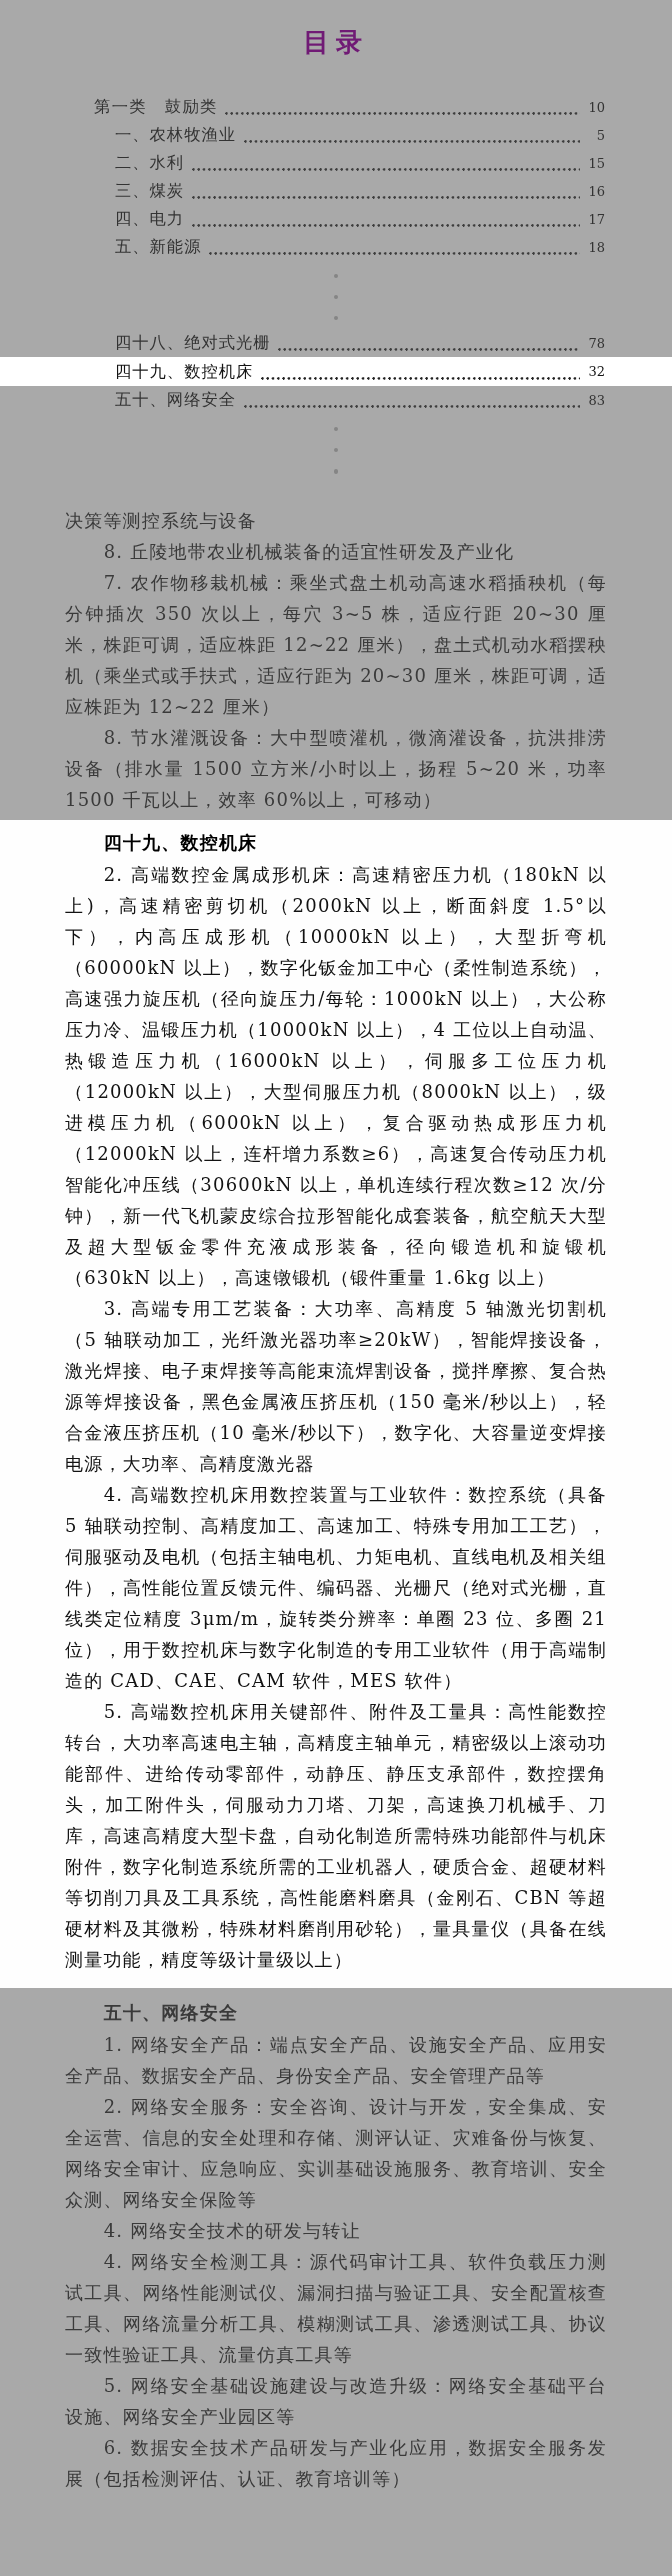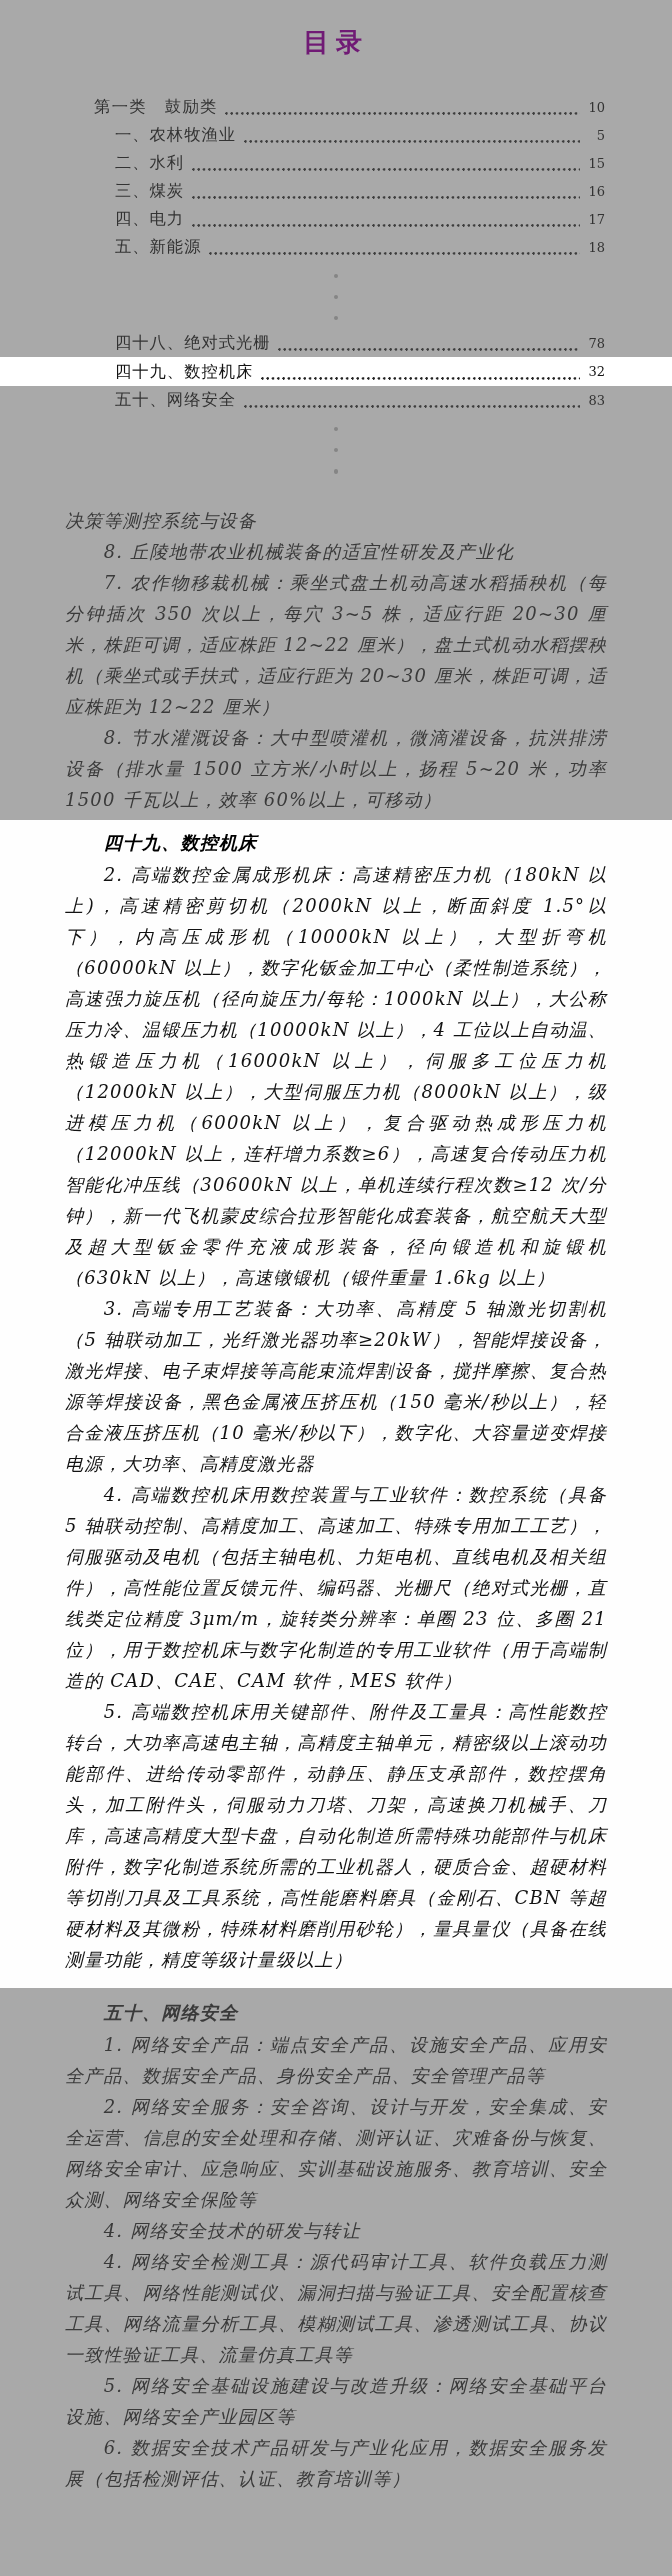--- a/index.html
+++ b/index.html
@@ -56,21 +56,20 @@
     margin: 0 auto 16.3px auto;
   }
   .dots i:last-child { margin-bottom: 0; }
   .content {
     margin-top: 23px;
     font-size: 18px;
     line-height: 31px;
     color: #3a3a3a;
     text-align: justify;
     letter-spacing: 1.2px;
-    font-style: italic;
   }
   .content p { margin: 0; padding: 0 65px; text-indent: 2.15em; }
   .content p.cont { text-indent: 0; }
   section { display: block; }
   section.white {
     background: #fefefe;
     margin-top: 4.8px;
     padding: 7.7px 0 13.4px 0;
     color: #121212;
   }

